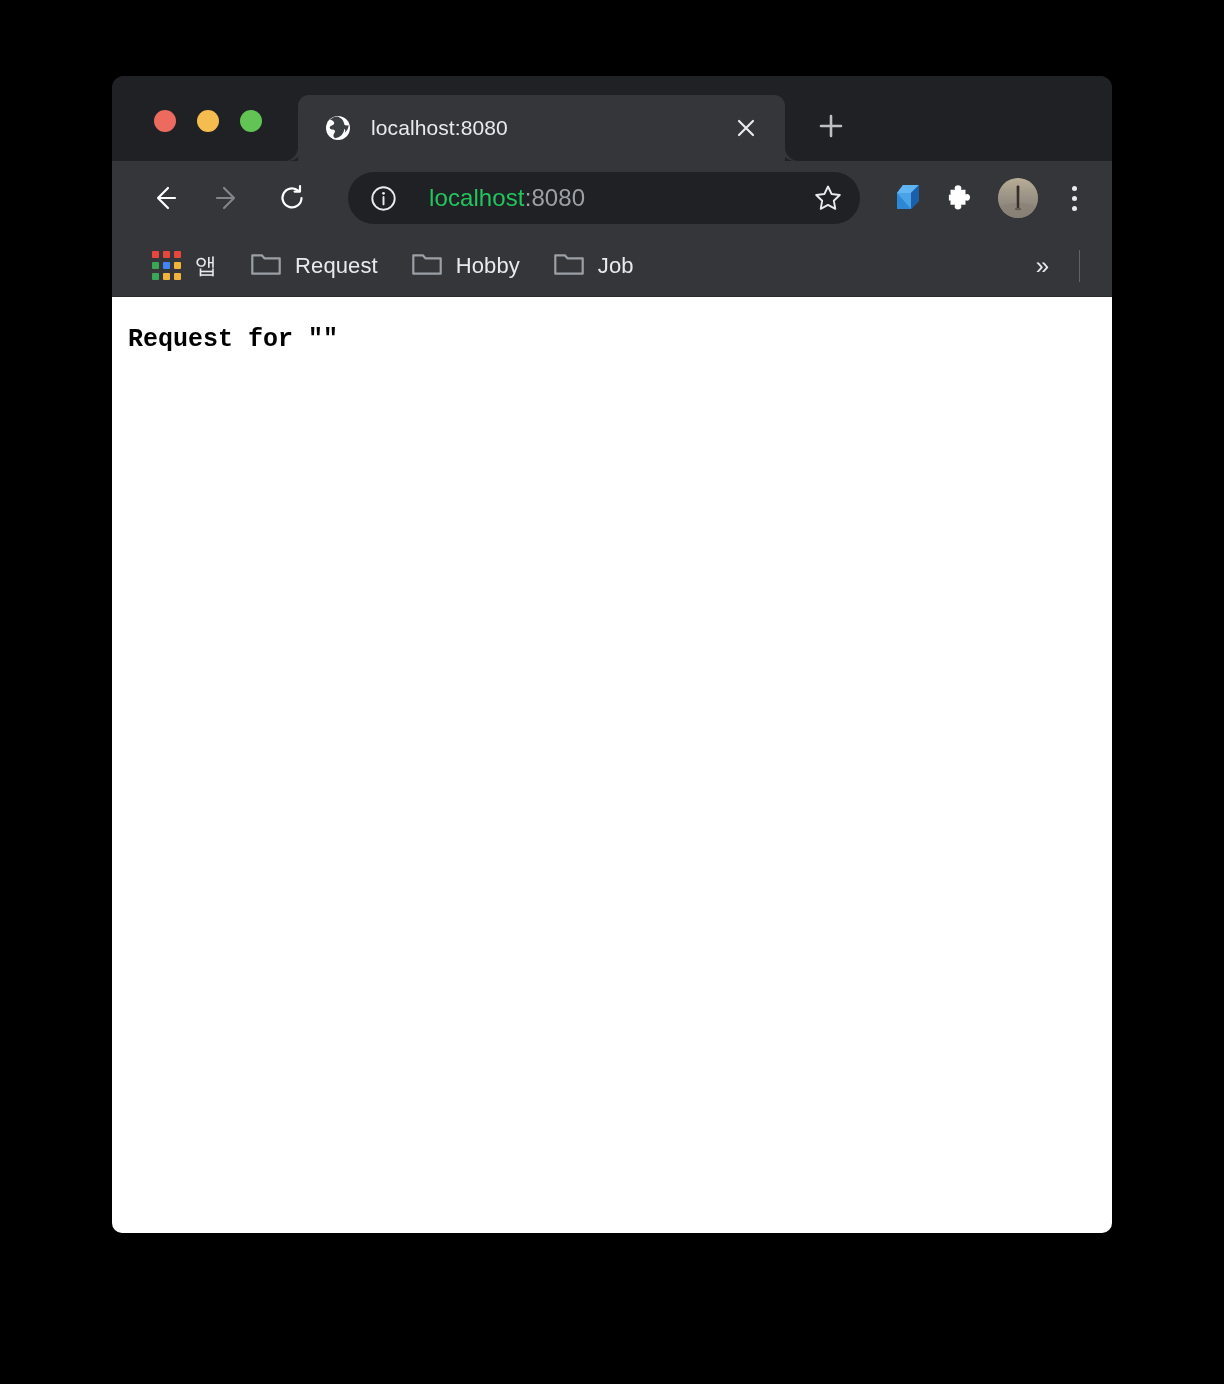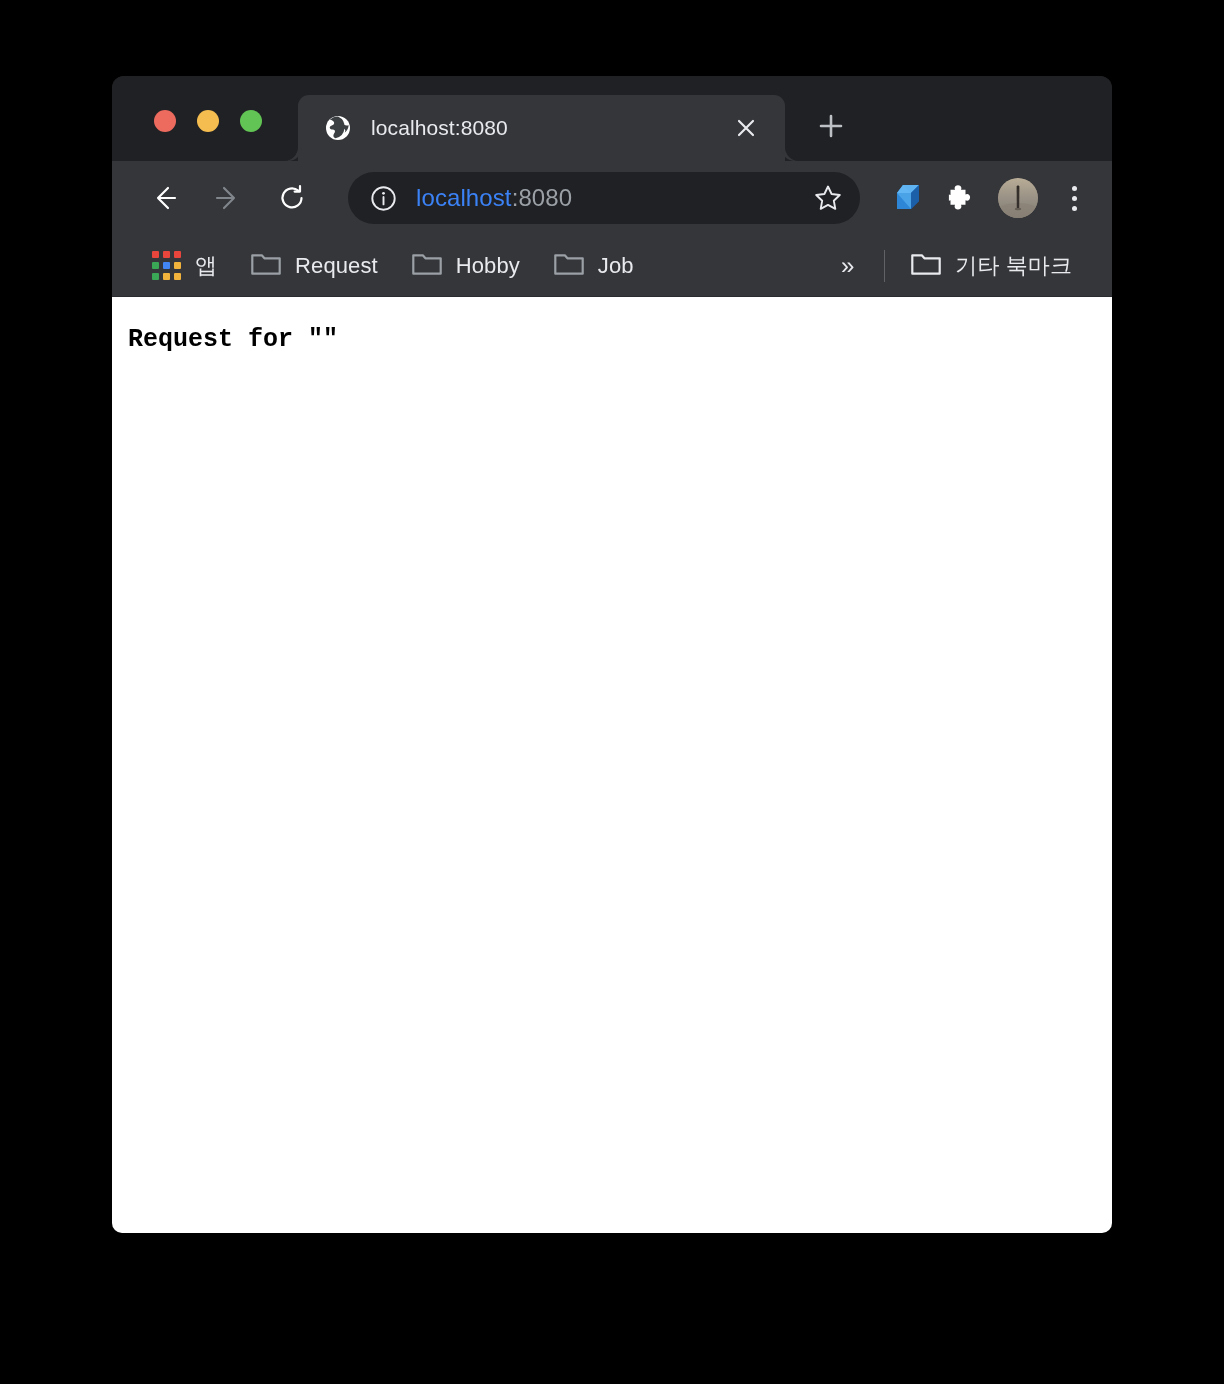--- a/index.html
+++ b/index.html
@@ -171,21 +171,21 @@
   #omnibox-url {
     margin-left: 18px;
     font-size: 24px;
     color: #9aa0a6;
     white-space: nowrap;
     overflow: hidden;
     flex: 1;
     min-width: 0;
     letter-spacing: 0.1px;
   }
-  #omnibox-url .host { color: #3b82f6; }
+  #omnibox-url .host { color: #22c55e; margin-left: 13px; }
   #bookmark-star-button {
     width: 44px; height: 44px;
     flex: 0 0 44px;
     display: flex; align-items: center; justify-content: center;
     border-radius: 50%;
     margin-right: 4px;
   }
 
   .toolbar-action {
     width: 42px; height: 42px;
@@ -451,28 +451,20 @@
         <svg width="30" height="25" viewBox="0 0 30 25">
           <path d="M1.3 4.3h9.5l2.6 3h15.3v15.4H1.3z" stroke="#9aa0a6" stroke-width="2.2" fill="none" stroke-linejoin="round"></path>
         </svg>
       </span>
       <span class="bookmark-label">Job</span>
     </div>
 
     <div id="bookmarks-right">
       <span id="bookmark-overflow">»</span>
       <span id="bookmarks-divider"></span>
-      <div class="bookmark-item">
-        <span>
-          <svg width="30" height="25" viewBox="0 0 30 25">
-            <path d="M1.3 4.3h9.5l2.6 3h15.3v15.4H1.3z" stroke="#e8eaed" stroke-width="2.2" fill="none" stroke-linejoin="round"></path>
-          </svg>
-        </span>
-        <span class="bookmark-label">기타 북마크</span>
-      </div>
     </div>
   </div>
 
   <div id="page-content">
     <div id="page-text">Request for ""</div>
   </div>
 
 </div>
 
 </body></html>

